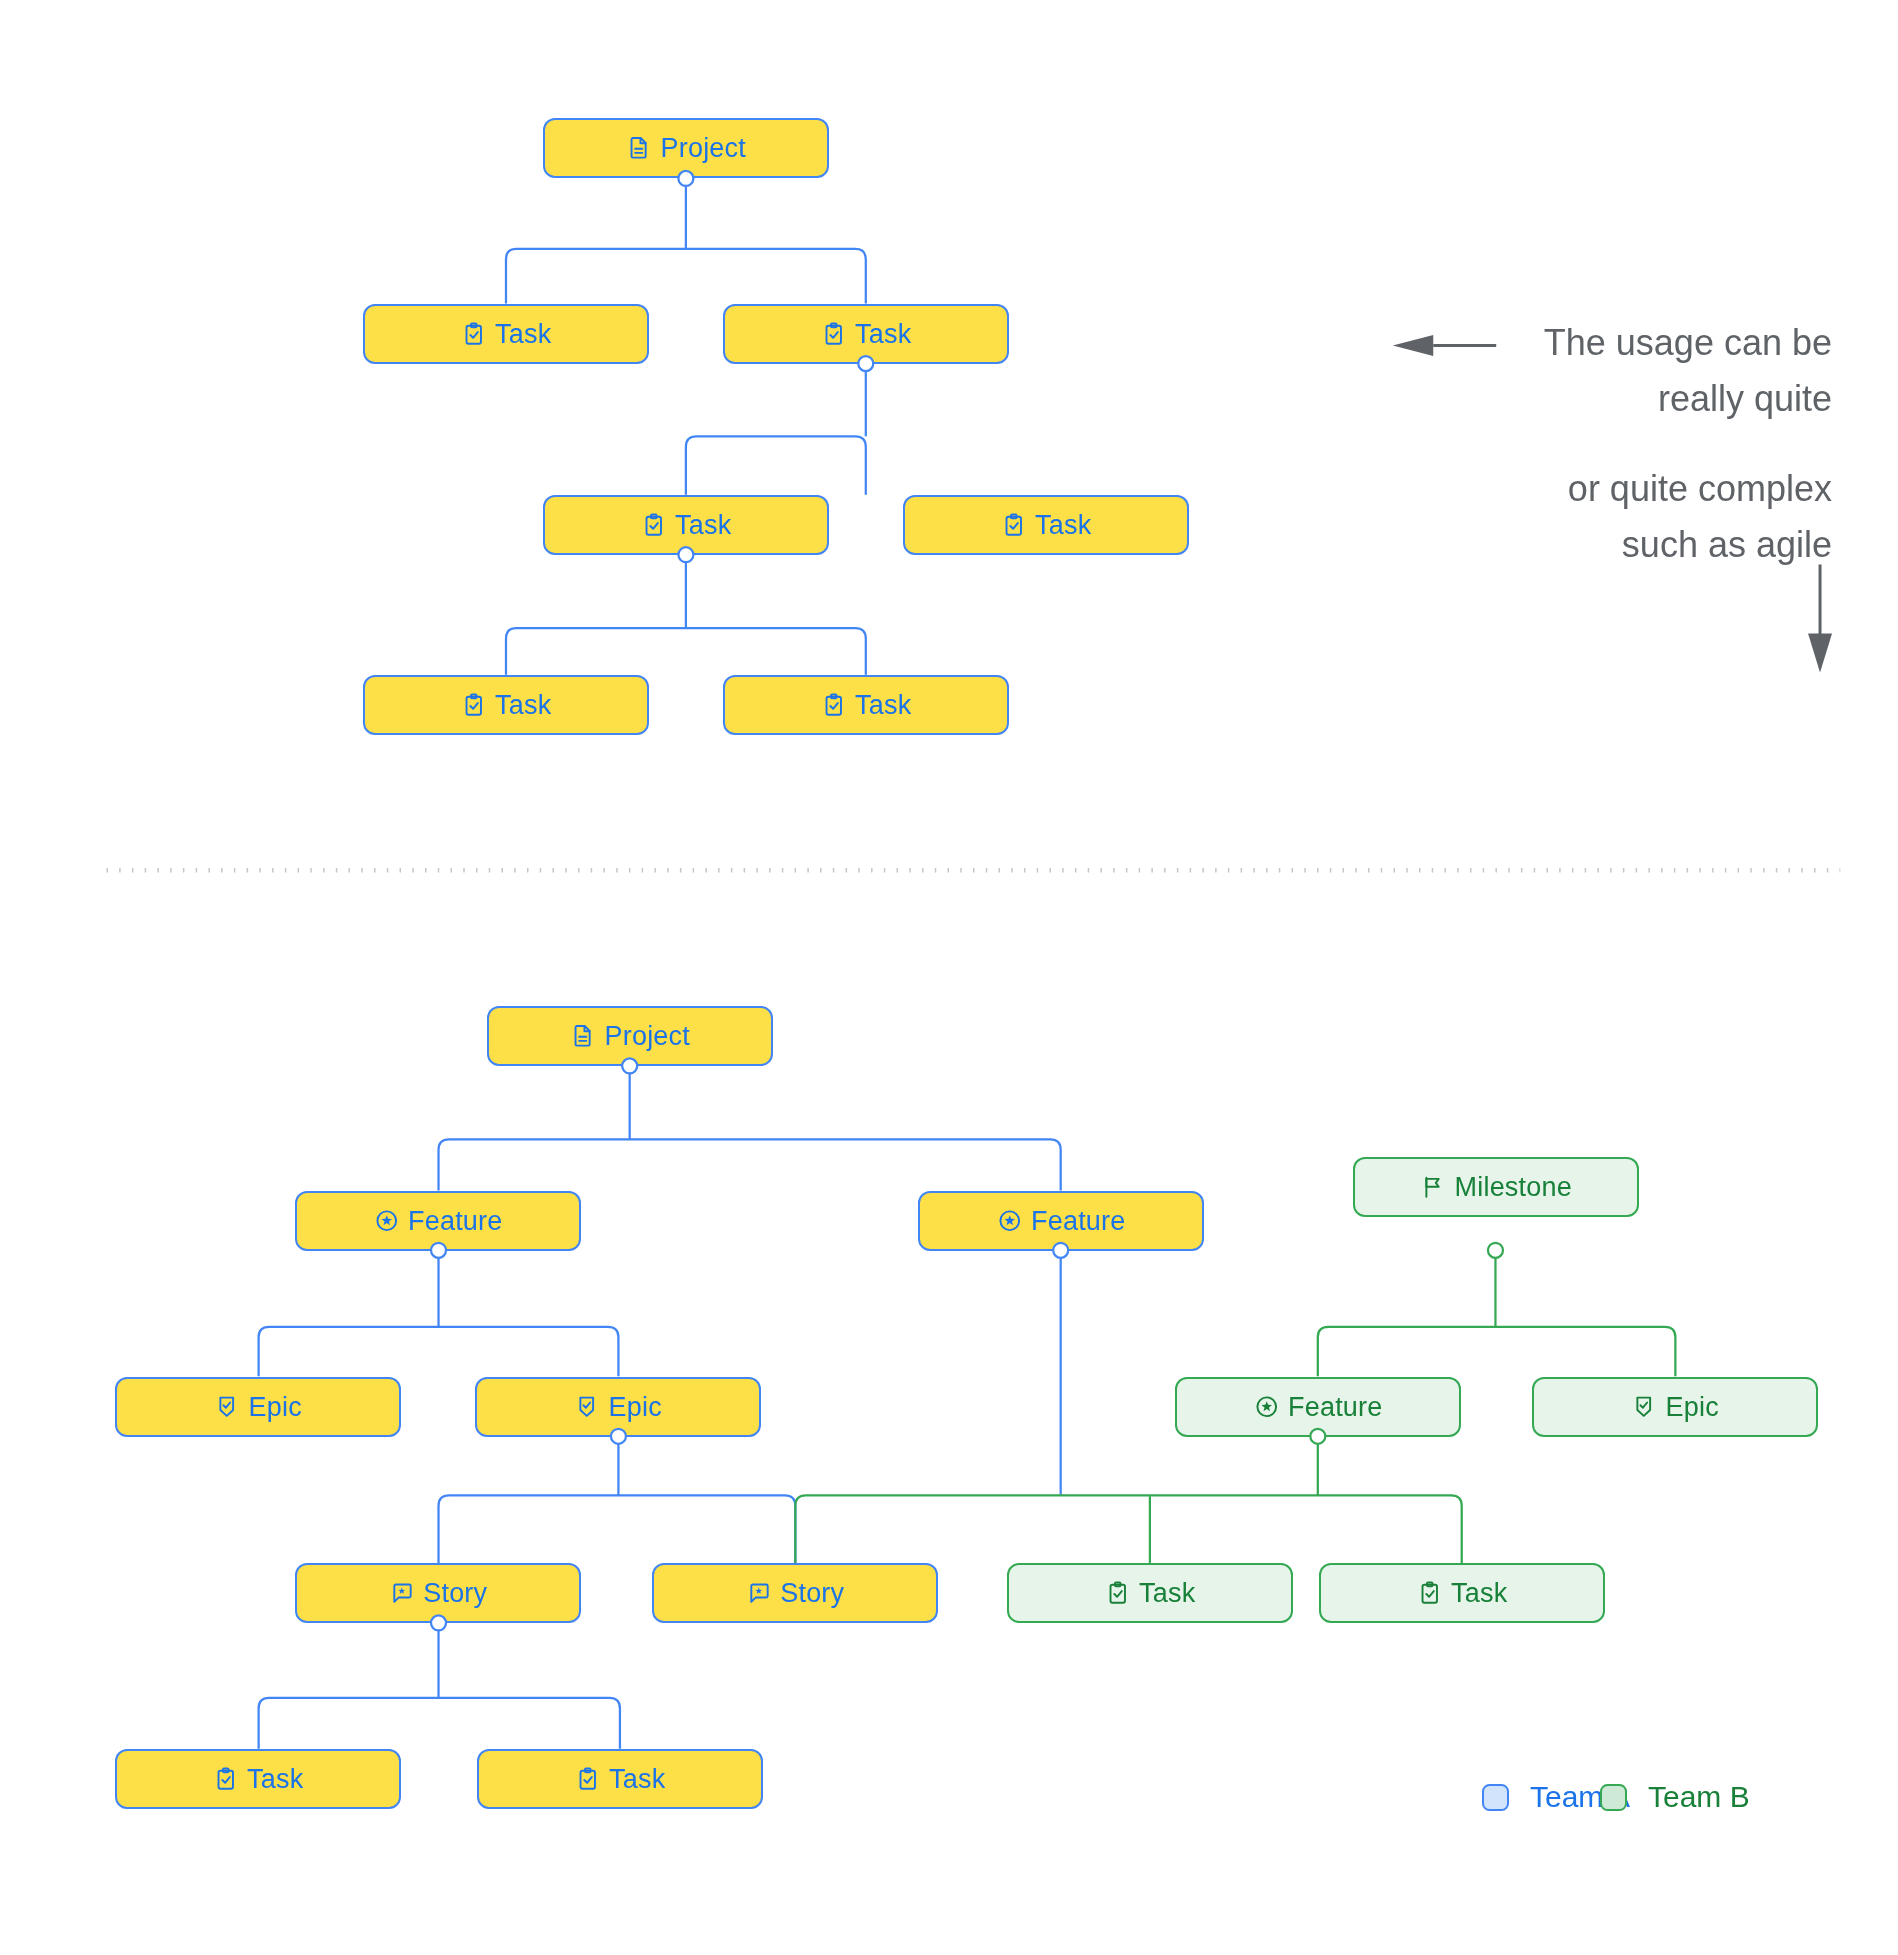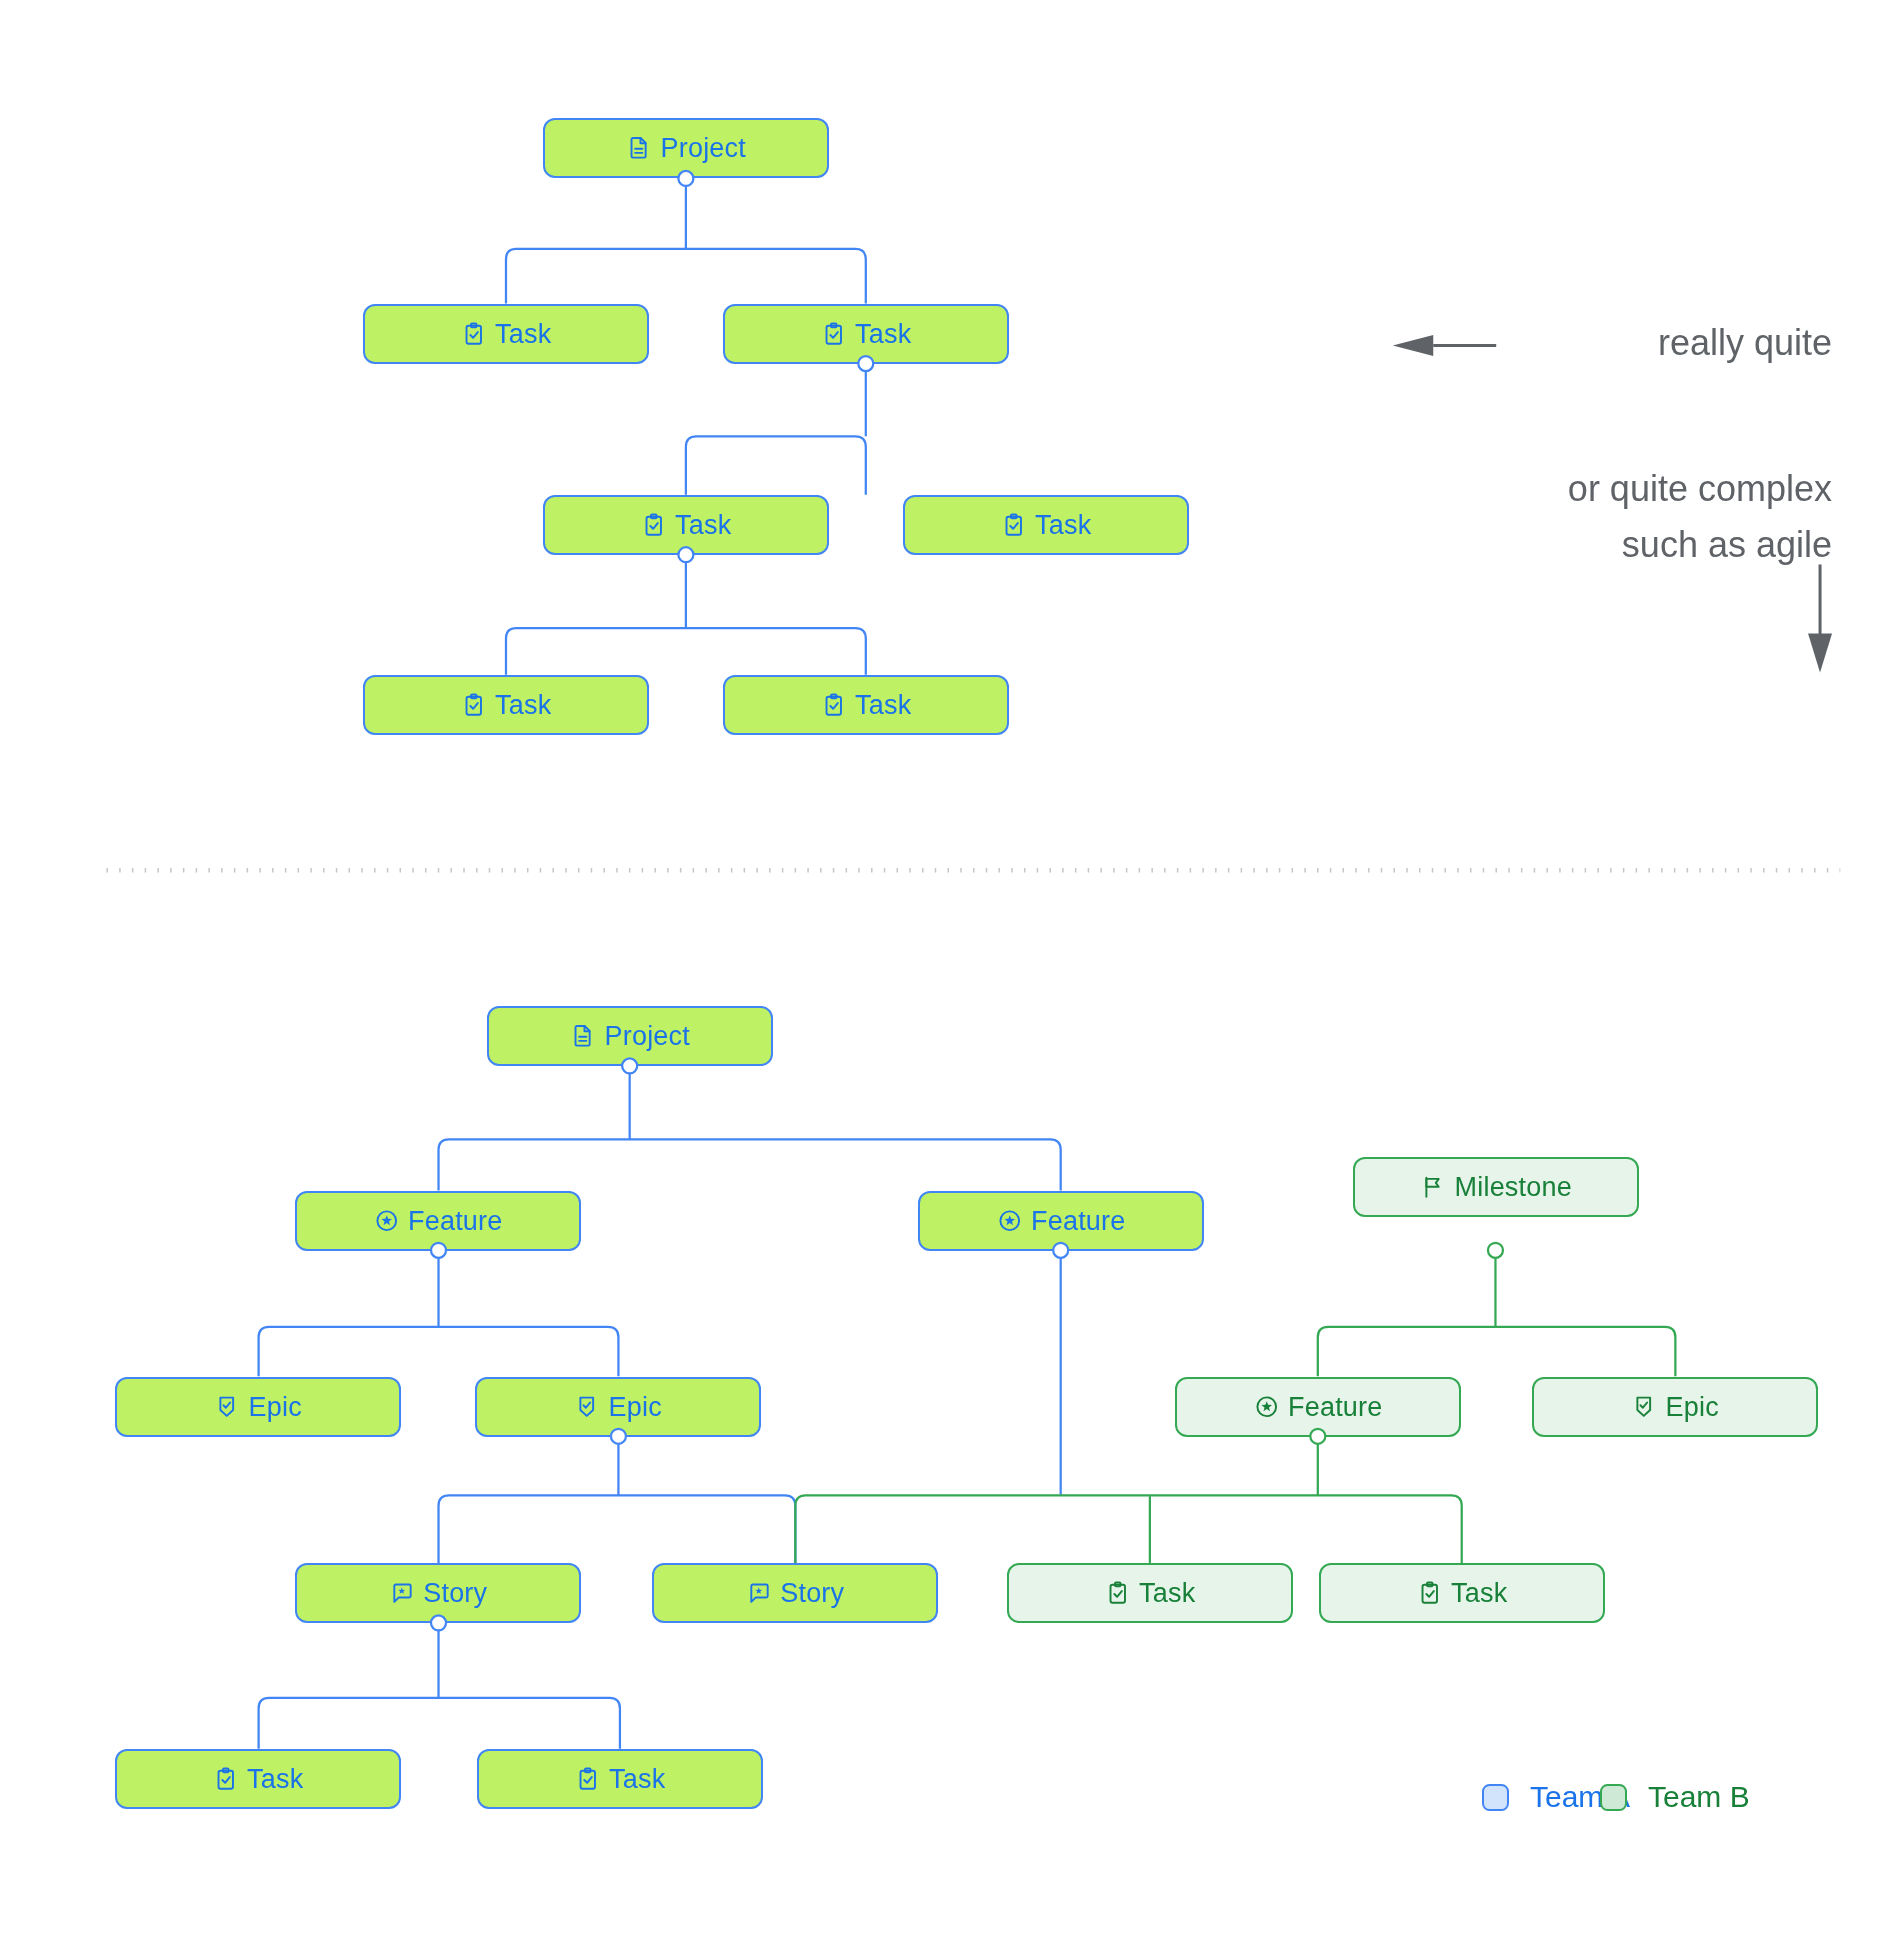--- a/index.html
+++ b/index.html
@@ -15,21 +15,21 @@
     position:absolute;
     width:286px;height:60px;
     box-sizing:border-box;
     border-radius:12px;
     display:flex;align-items:center;justify-content:center;
     gap:9px;
     font-size:27px;font-weight:500;letter-spacing:0.2px;
     z-index:1;
   }
   .node .nicon{display:flex;align-items:center;justify-content:center;width:25.5px;height:25.5px;}
-  .node.teamA{background:#bef264;border:2.2px solid #4285F4;color:#1A73E8;}
+  .node.teamA{background:#fde047;border:2.2px solid #4285F4;color:#1A73E8;}
   .node.teamB{background:#E6F4EA;border:2.2px solid #34A853;color:#188038;}
   .note{
     position:absolute;right:66px;text-align:right;
     font-size:36px;line-height:56px;color:#5F6368;z-index:1;
   }
   .note1{top:315px;}
   .note2{top:461px;}
   .legend-item{
     position:absolute;top:1780px;display:flex;align-items:center;gap:21px;
     font-size:30px;font-weight:500;z-index:1;
@@ -188,20 +188,21 @@
   <div class="node teamA" style="left:723px;top:675px">
     <span class="nicon">
         <svg width="25.5" height="25.5" viewBox="0 0 24 24">
           <use href="#icon-task"></use>
         </svg>
       </span>
     <span>Task</span>
   </div>
 
   <div class="note note1">
+    <div>The usage can be</div>
     <div>really quite</div>
   </div>
   <div class="note note2">
     <div>or quite complex</div>
     <div>such as agile</div>
   </div>
 
   <div class="node teamA" style="left:487px;top:1006px">
     <span class="nicon">
         <svg width="25.5" height="25.5" viewBox="0 0 24 24">

